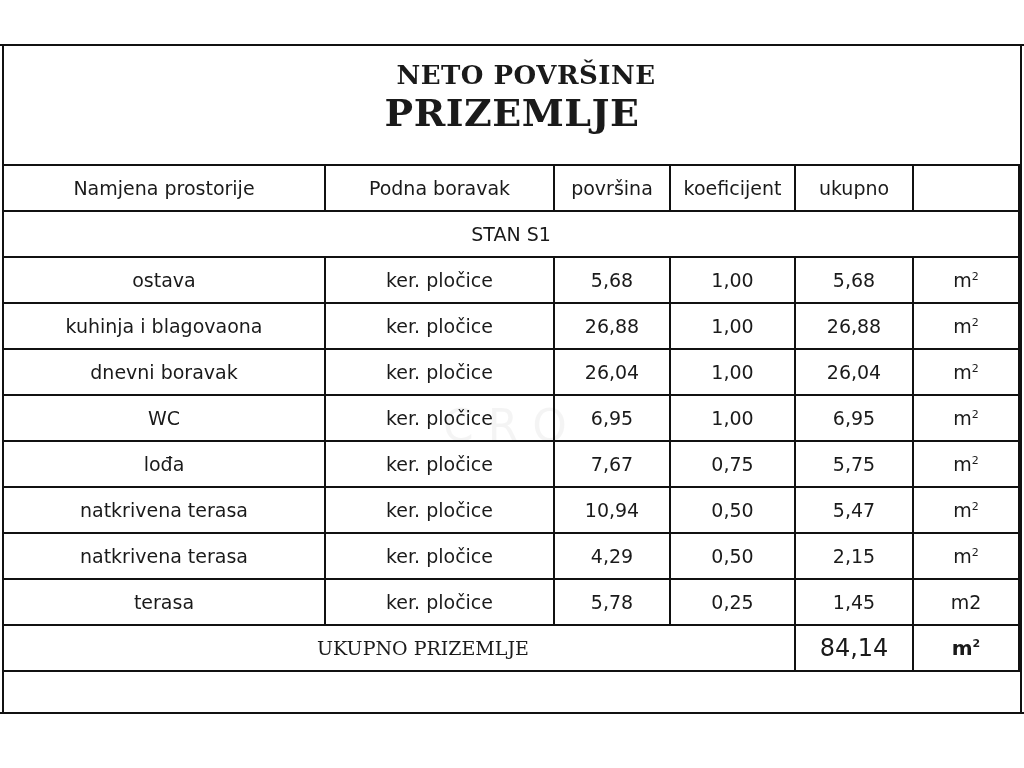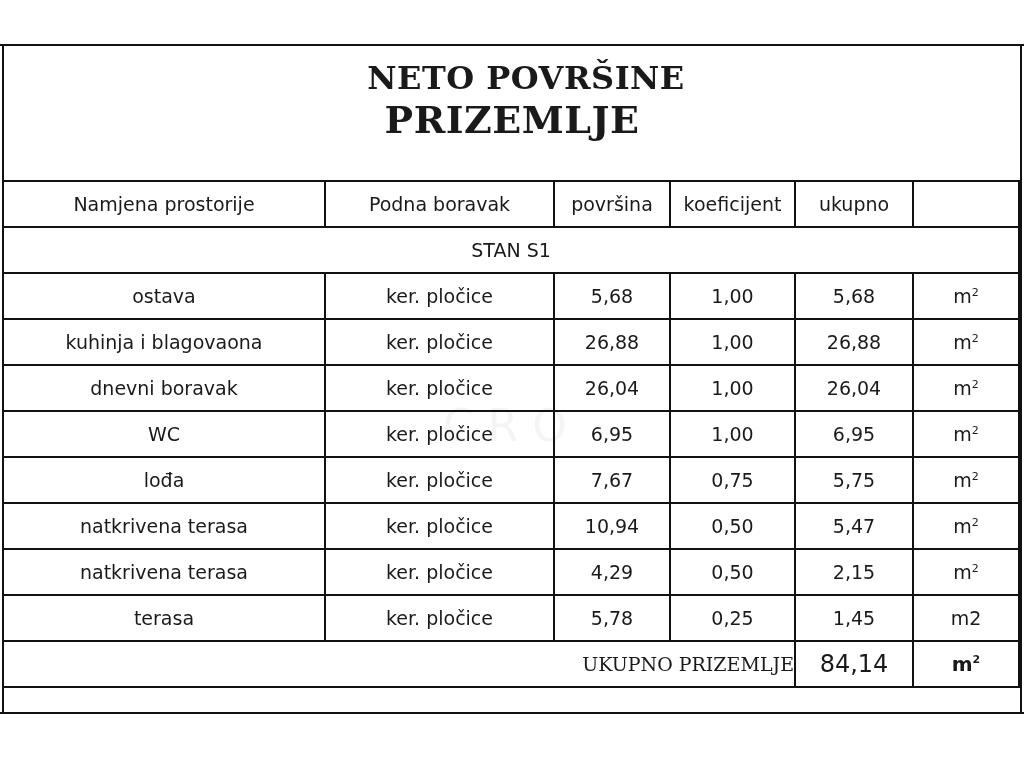--- a/index.html
+++ b/index.html
@@ -47,33 +47,33 @@
   .title-block {
     position: absolute;
     left: 0; right: 0;
     top: 60px;
     text-align: center;
     font-family: "DejaVu Serif", serif;
     font-weight: bold;
     line-height: 1.18;
   }
   .title-line1 {
-    font-size: 32px;
+    font-size: 26px;
     letter-spacing: 0.5px;
     margin-left: 28px;
   }
   .title-line2 {
     font-size: 38px;
     letter-spacing: 0.5px;
   }
 
   table.areas {
     position: absolute;
     left: 2px;
-    top: 180px;
+    top: 164px;
     width: 910px;
     border-collapse: collapse;
     table-layout: fixed;
   }
   table.areas td, table.areas th {
     border: 2px solid #111;
     font-weight: normal;
     font-size: 19px;
     padding: 0;
     height: 44px;
@@ -107,21 +107,21 @@
     vertical-align: super;
   }
 
   .total-row td {
     font-family: "DejaVu Serif", serif;
     font-weight: bold;
     font-size: 25px;
     height: 50px;
   }
   .total-row .total-label {
-    text-align: right;
+    text-align: center;
     padding-left: 48px;
   }
   .total-row .total-value {
     font-family: "DejaVu Sans", sans-serif;
     font-size: 24px;
     font-weight: normal;
   }
   .total-row .unit {
     font-family: "DejaVu Sans", sans-serif;
     font-weight: bold;

